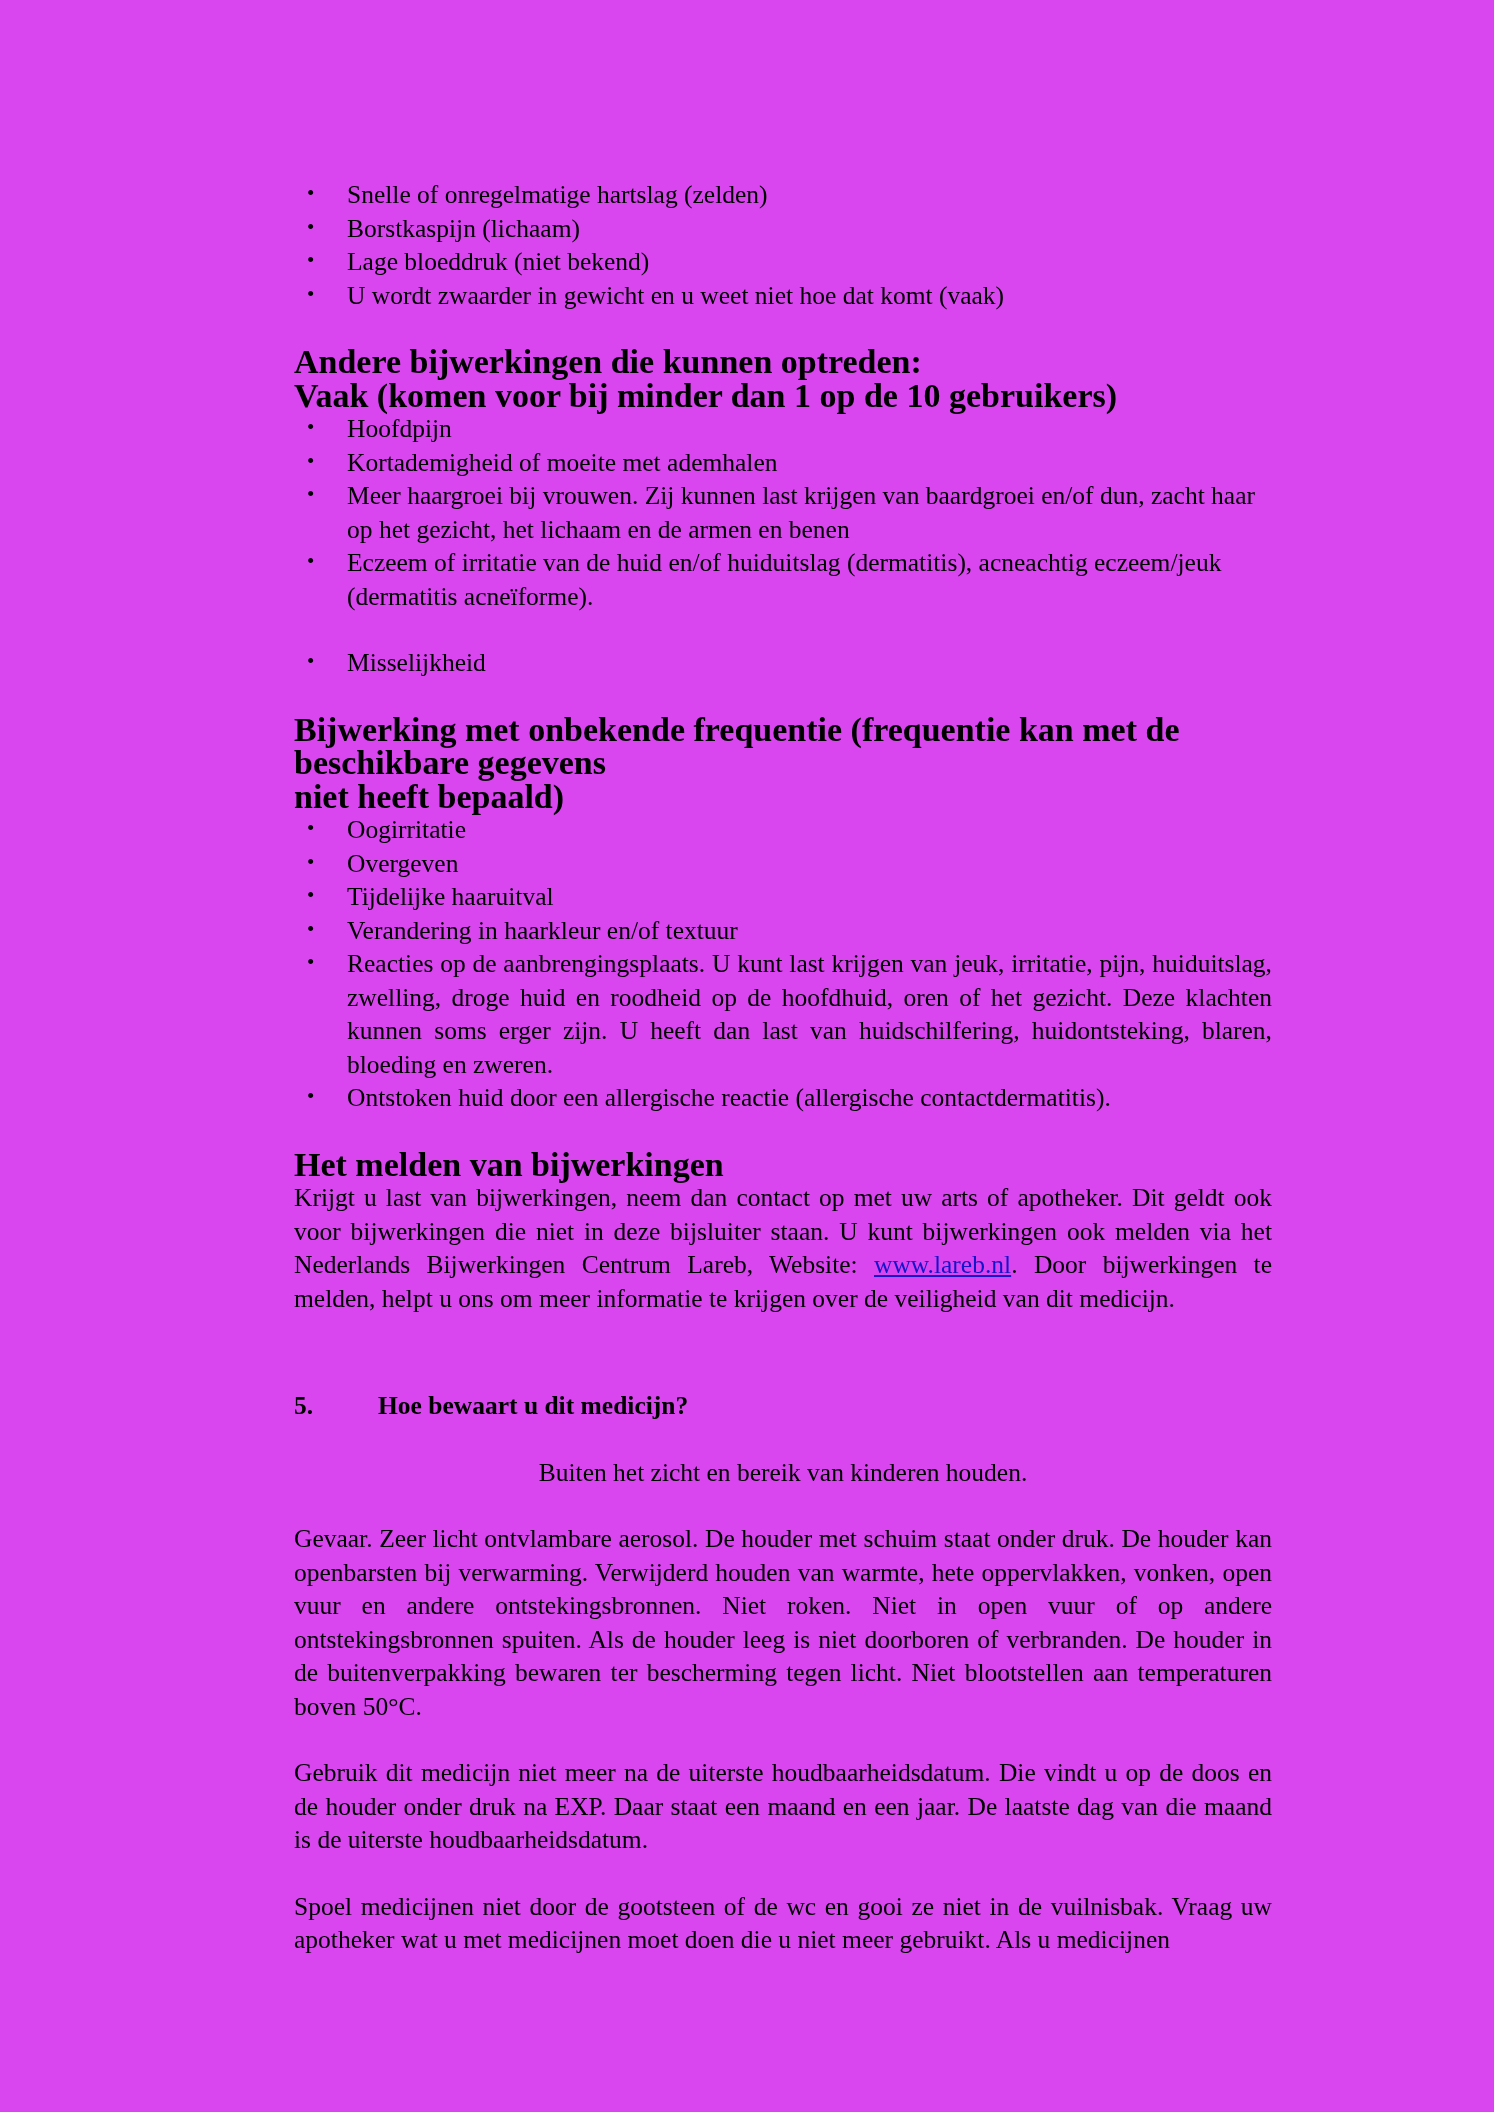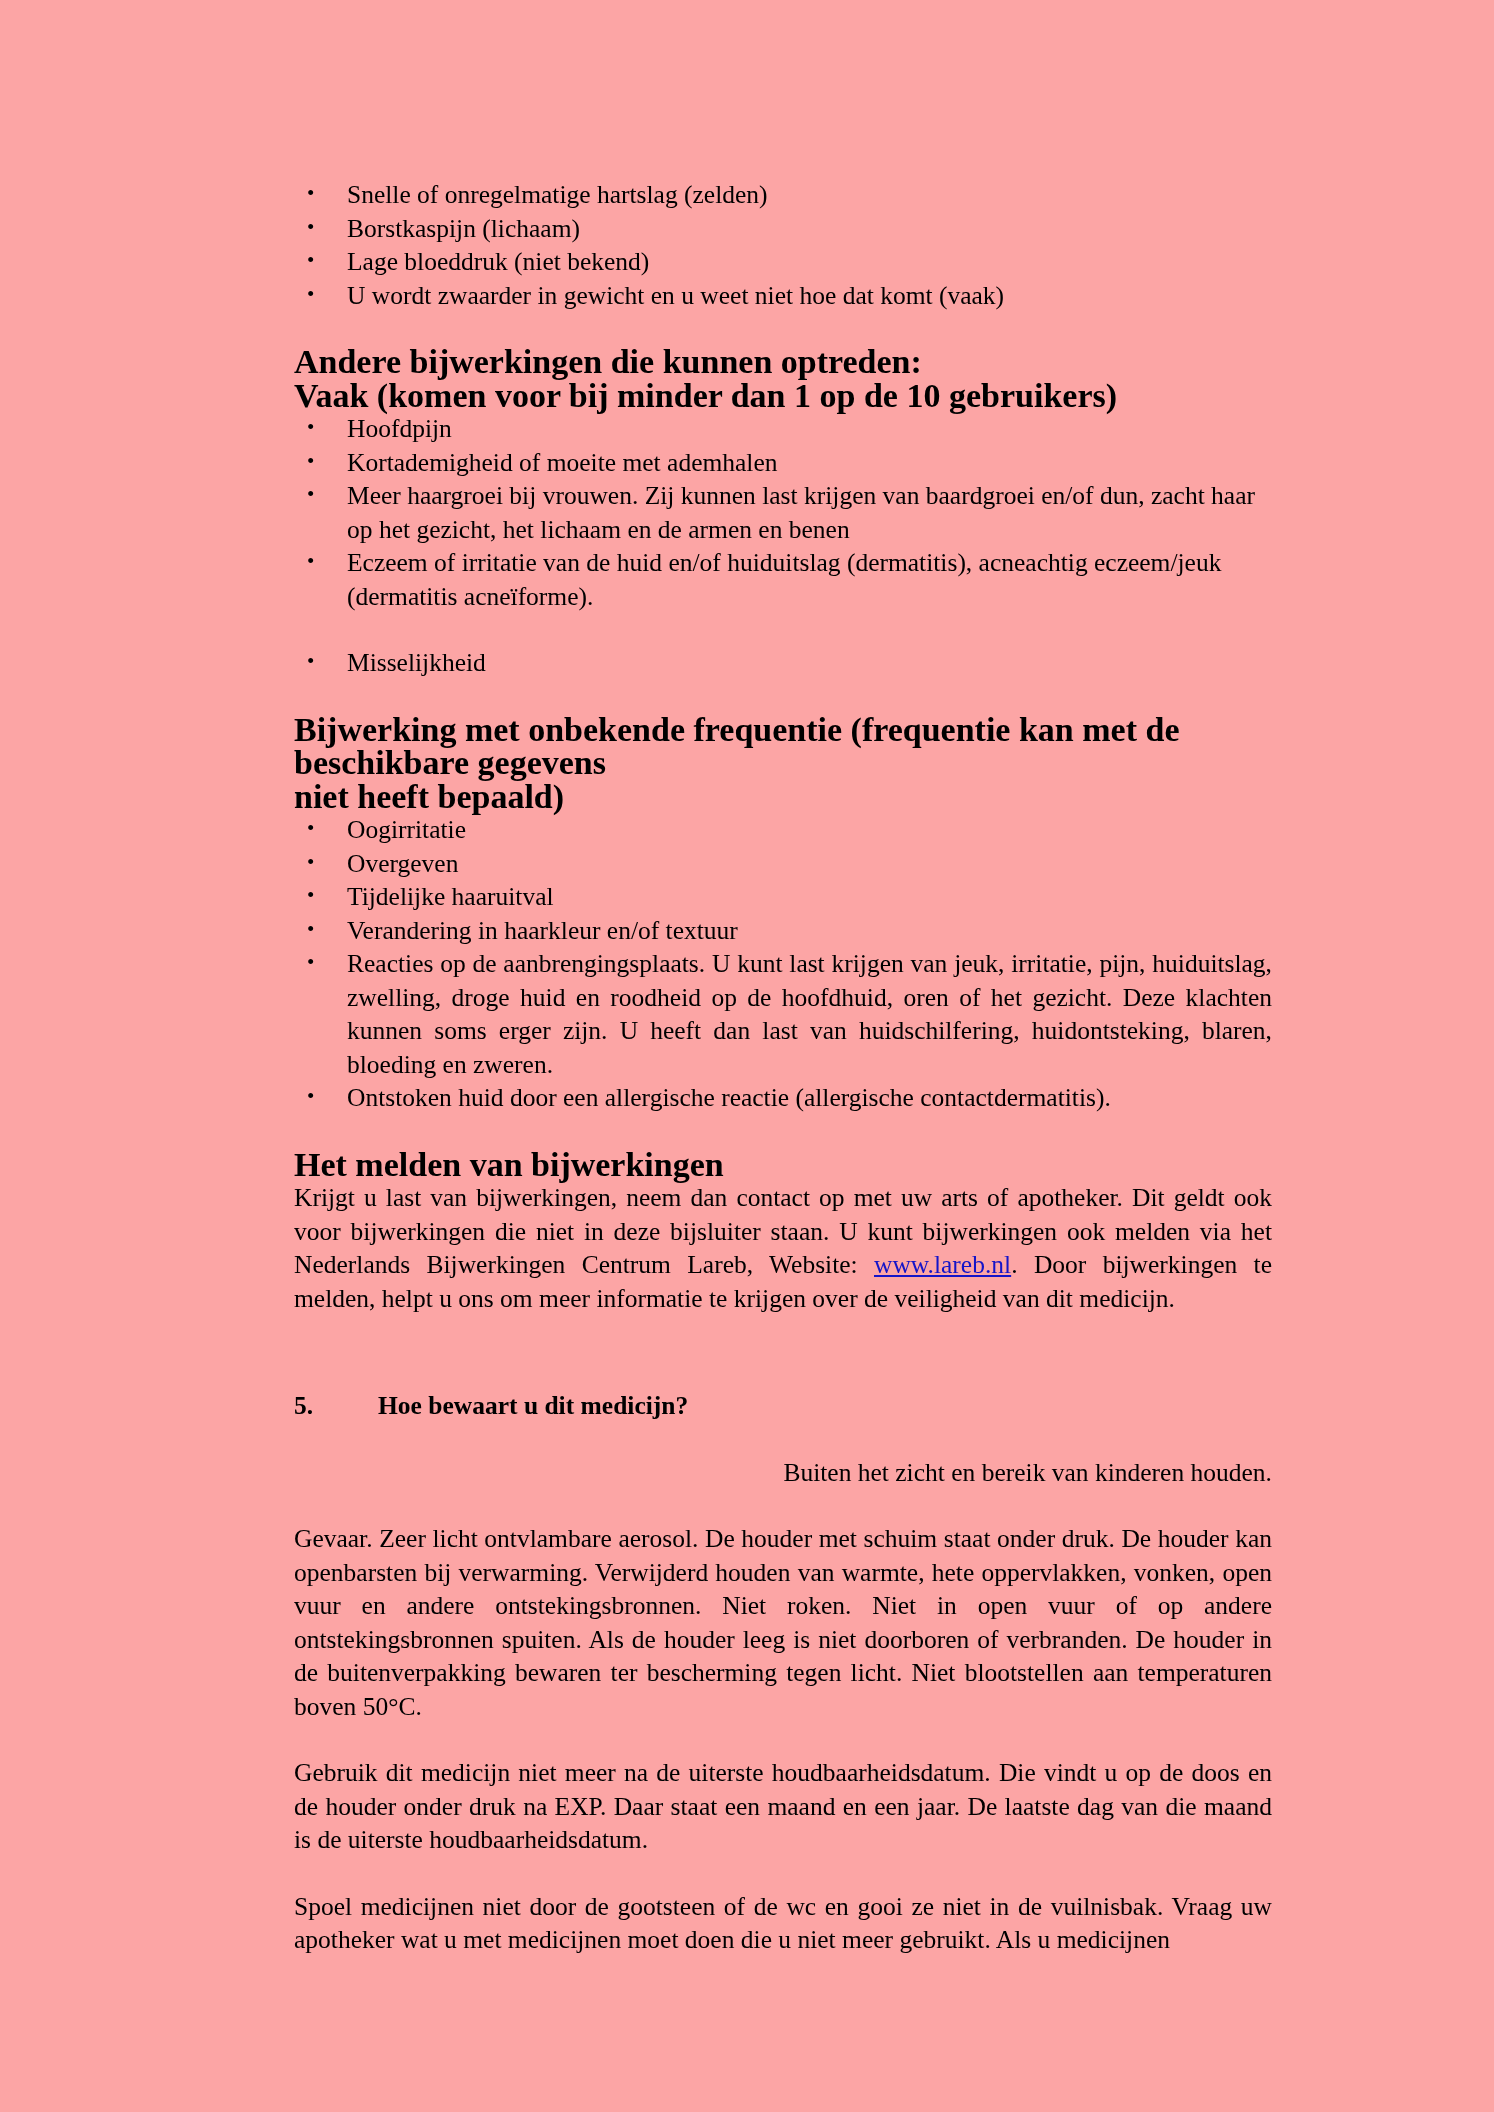--- a/index.html
+++ b/index.html
@@ -16,40 +16,40 @@
     color: #000000;
     position: relative;
     overflow: hidden;
   }
   .page {
     position: absolute;
     left: 0;
     top: 0;
     width: 1494px;
     height: 2112px;
-    background: #fca5a5;
+    background: #d946ef;
   }
   .content {
     position: absolute;
     left: 294px;
     top: 178px;
     width: 978px;
   }
 
   
   .para {
     font-size: 25.5px;
     line-height: 33.5px;
     text-align: justify;
     text-justify: inter-word;
     margin: 0;
     color: #000;
   }
   .para-left {
-    text-align: right;
+    text-align: center;
     font-family: Liberation Serif, serif;
   }
   .heading {
     font-size: 34px;
     line-height: 33.5px;
     font-weight: bold;
     margin: 0;
     text-align: left;
   }
   .spacer-md { height: 33px; }

